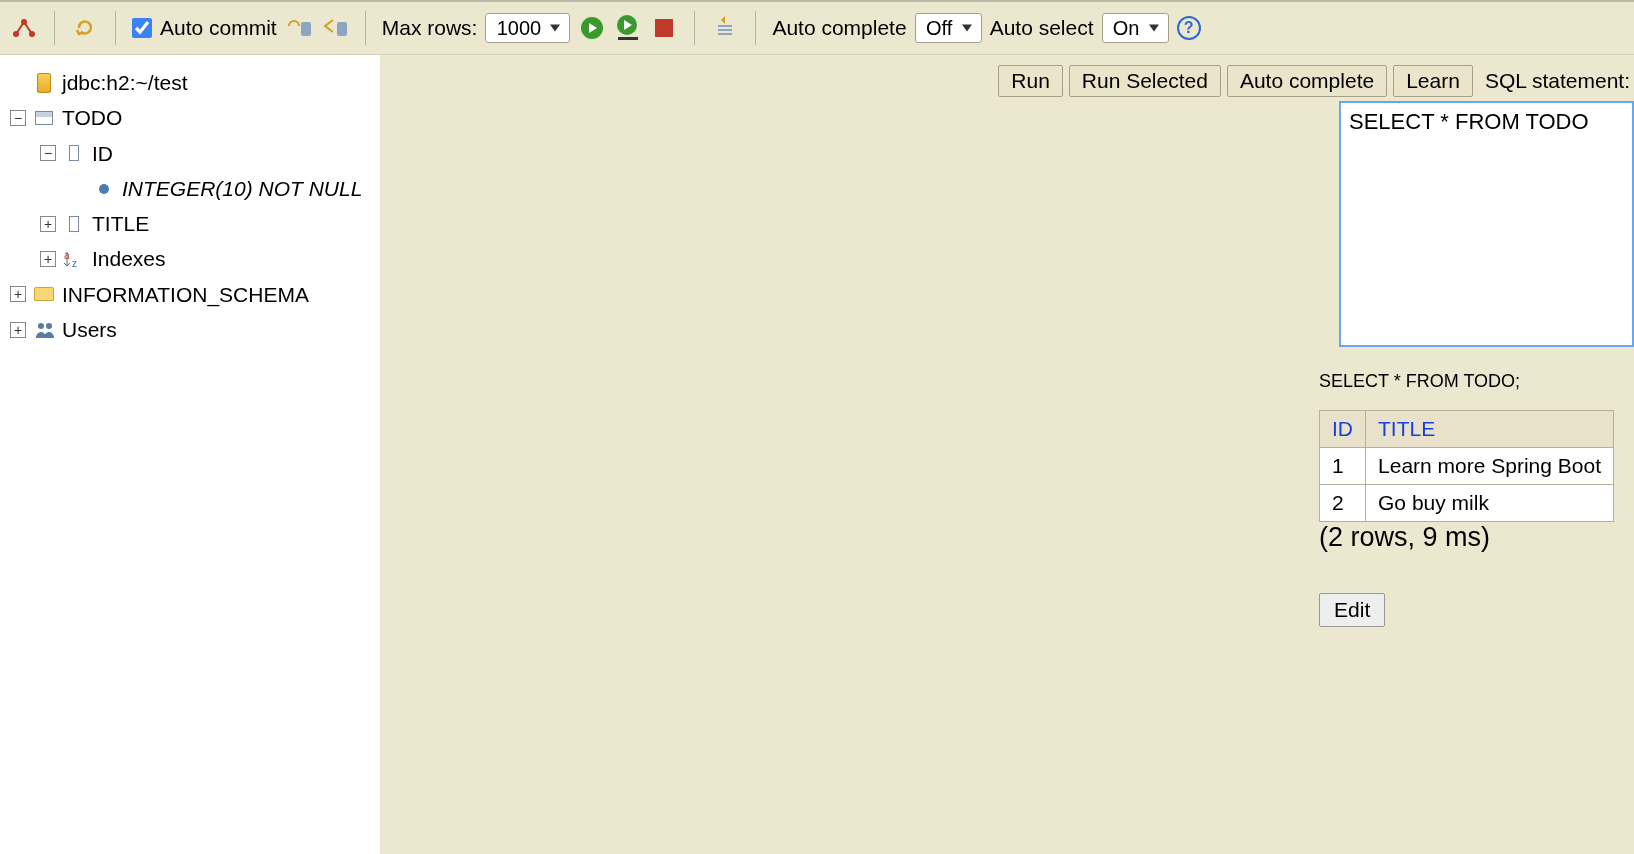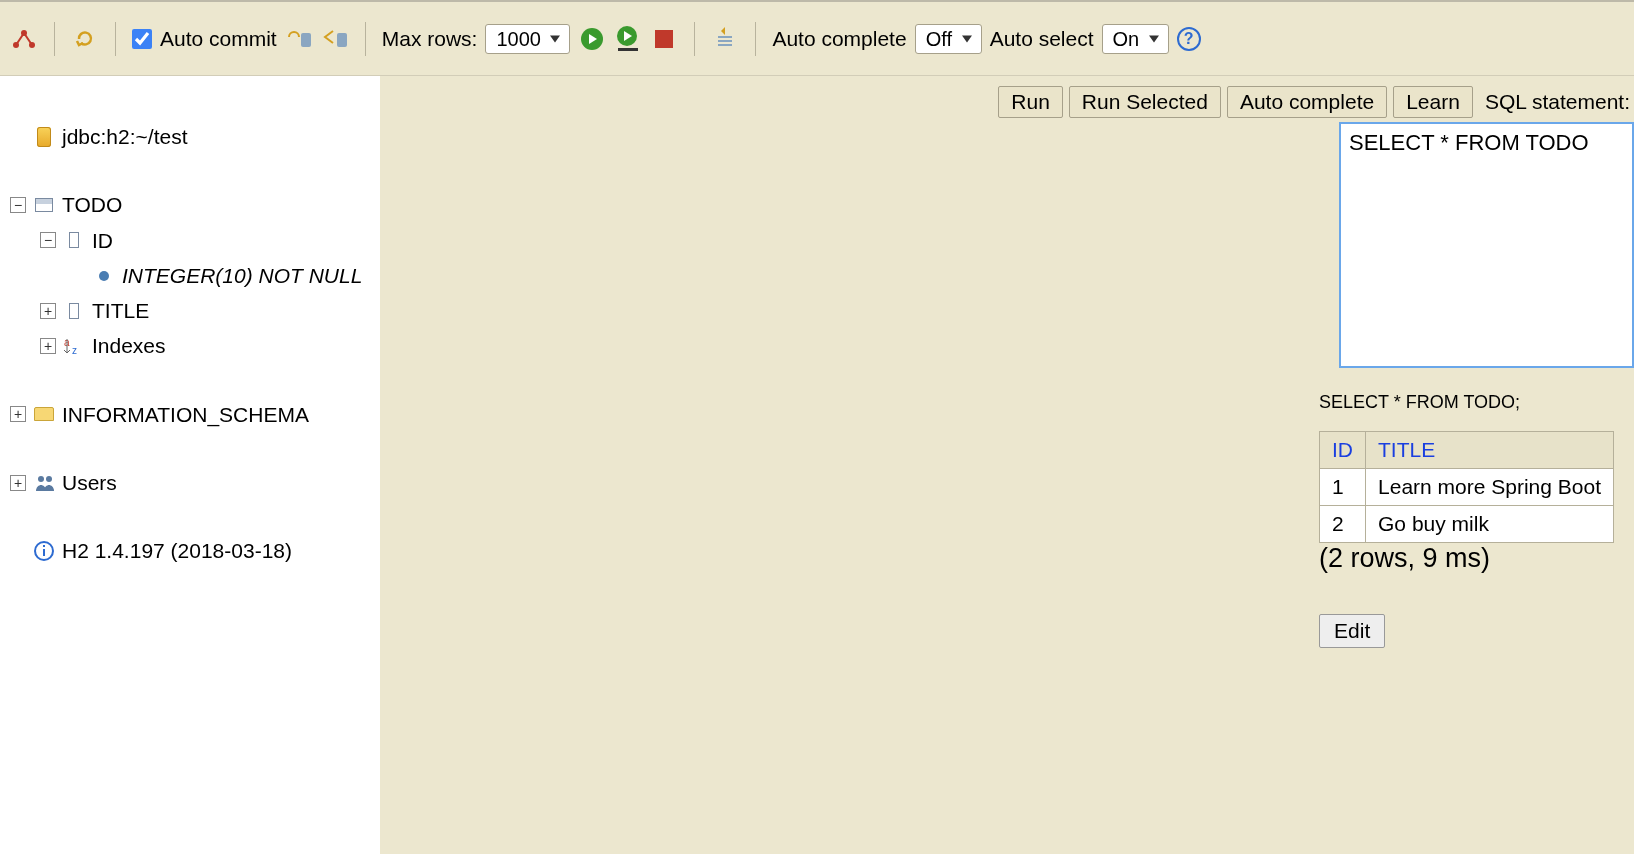--- a/index.html
+++ b/index.html
@@ -1,49 +1,49 @@
 <!DOCTYPE html>
 <html><head>
 <meta charset="utf-8">
 <style>
 * { box-sizing: border-box; margin: 0; padding: 0; }
 html, body { width: 1634px; height: 854px; font-family: Arial, Helvetica, sans-serif; font-size: 20px; color: #000; background: #fff; }
 body { display: flex; flex-direction: column; }
 
 .toolbar {
   display: flex; align-items: center; gap: 8px;
-  padding: 6px 10px; height: 76px;
+  padding: 6px 10px; height: 55px;
   background: #ece7cf;
   border-top: 2px solid #bdb9a9;
   border-bottom: 1px solid #d2cdb8;
 }
 .toolbar .sep { width: 1px; height: 34px; background: #b8b39d; margin: 0 8px; }
 .toolbar .icon-btn { display:inline-flex; align-items:center; justify-content:center; width:28px; height:28px; cursor:pointer; }
 .toolbar label { font-size: 21px; }
 .toolbar input[type=checkbox]{ width:20px; height:20px; accent-color:#3b82f6; }
 .select {
   font-size: 20px; padding: 3px 28px 3px 10px;
   border: 1px solid #a6a08a; border-radius: 3px; background:#fff;
-  appearance:none; position:relative;
+  appearance:none; position:relative;text-align:center;
 }
 .select-wrap { position: relative; display:inline-block; }
 .select-wrap::after {
   content:""; position:absolute; right:10px; top:50%; transform:translateY(-50%);
   width:0;height:0;border-left:5px solid transparent;border-right:5px solid transparent;border-top:7px solid #333;
 }
 .select-wrap::before {
   content:""; position:absolute; right:10px; top:30%; transform:translateY(-50%);
   width:0;height:0;border-left:5px solid transparent;border-right:5px solid transparent;border-bottom:7px solid #333;
 }
 .help-icon { width:24px;height:24px;border:2px solid #2d6bd1;border-radius:50%;display:flex;align-items:center;justify-content:center;color:#2d6bd1;font-weight:bold;font-size:16px;}
 
 .main { display:flex; flex:1; overflow:hidden; }
 .tree-pane { width: 380px; padding: 10px 10px; background:#fff; font-size:21px; }
 .tree-row { display:flex; align-items:center; gap:8px; padding: 4px 0; line-height:1.3; }
-.tree-indent1 { padding-left: 0px; margin-top: 33px; }
+.tree-indent1 { padding-left: 0px; }
 .tree-indent2 { padding-left: 30px; }
 .tree-indent3 { padding-left: 60px; font-style: italic; }
 .expander { width:16px;height:16px;border:1px solid #888; display:inline-flex;align-items:center;justify-content:center;font-size:14px;line-height:1;color:#333;background:#fff;}
 .no-exp { width:16px;height:16px; display:inline-block; }
 .node-icon { width:20px;height:20px; display:inline-flex; align-items:center; justify-content:center; }
 .db-icon { background:linear-gradient(#f9d35a,#e7a92a); width:14px;height:20px;border-radius:3px; box-shadow: inset 0 0 0 1px #c18a1a;}
 .tbl-icon { width:18px;height:14px;background:#fff;border:1px solid #7a8aa0; box-shadow: inset 0 5px 0 #c7d1de; }
 .col-icon { width:10px;height:16px;border:1px solid #7a8aa0;background:#fff;}
 .dot-icon { width:10px;height:10px;border-radius:50%;background:#4a7db2;}
 .folder-icon { width:20px;height:14px;background:#f7d774;border:1px solid #caa539;border-radius:2px 2px 0 0;}
@@ -214,31 +214,20 @@
       <span class="expander">+</span>
       <span class="node-icon users-icon">
         <svg width="22" height="20">
             <circle cx="7" cy="6" r="3" fill="#5a7aa0"></circle>
             <circle cx="15" cy="6" r="3" fill="#5a7aa0"></circle>
             <path d="M2 18c0-4 3-6 5-6s5 2 5 6" fill="#5a7aa0"></path>
             <path d="M10 18c0-4 3-6 5-6s5 2 5 6" fill="#5a7aa0"></path>
           </svg>
       </span>
       <span>Users</span>
-    </div>
-    <div class="tree-row tree-indent1">
-      <span class="no-exp"></span>
-      <span class="node-icon info-icon">
-        <svg width="20" height="20">
-            <circle cx="10" cy="10" r="9" fill="none" stroke="#2d6bd1" stroke-width="2"></circle>
-            <rect x="9" y="8" width="2" height="7" fill="#2d6bd1"></rect>
-            <rect x="9" y="4" width="2" height="2" fill="#2d6bd1"></rect>
-          </svg>
-      </span>
-      <span>H2 1.4.197 (2018-03-18)</span>
     </div>
   </div>
 
   <div class="right-pane">
     <div class="sql-toolbar">
       <button class="sql-btn">Run</button>
       <button class="sql-btn">Run Selected</button>
       <button class="sql-btn">Auto complete</button>
       <button class="sql-btn">Learn</button>
       <span class="sql-label">SQL statement:</span>

